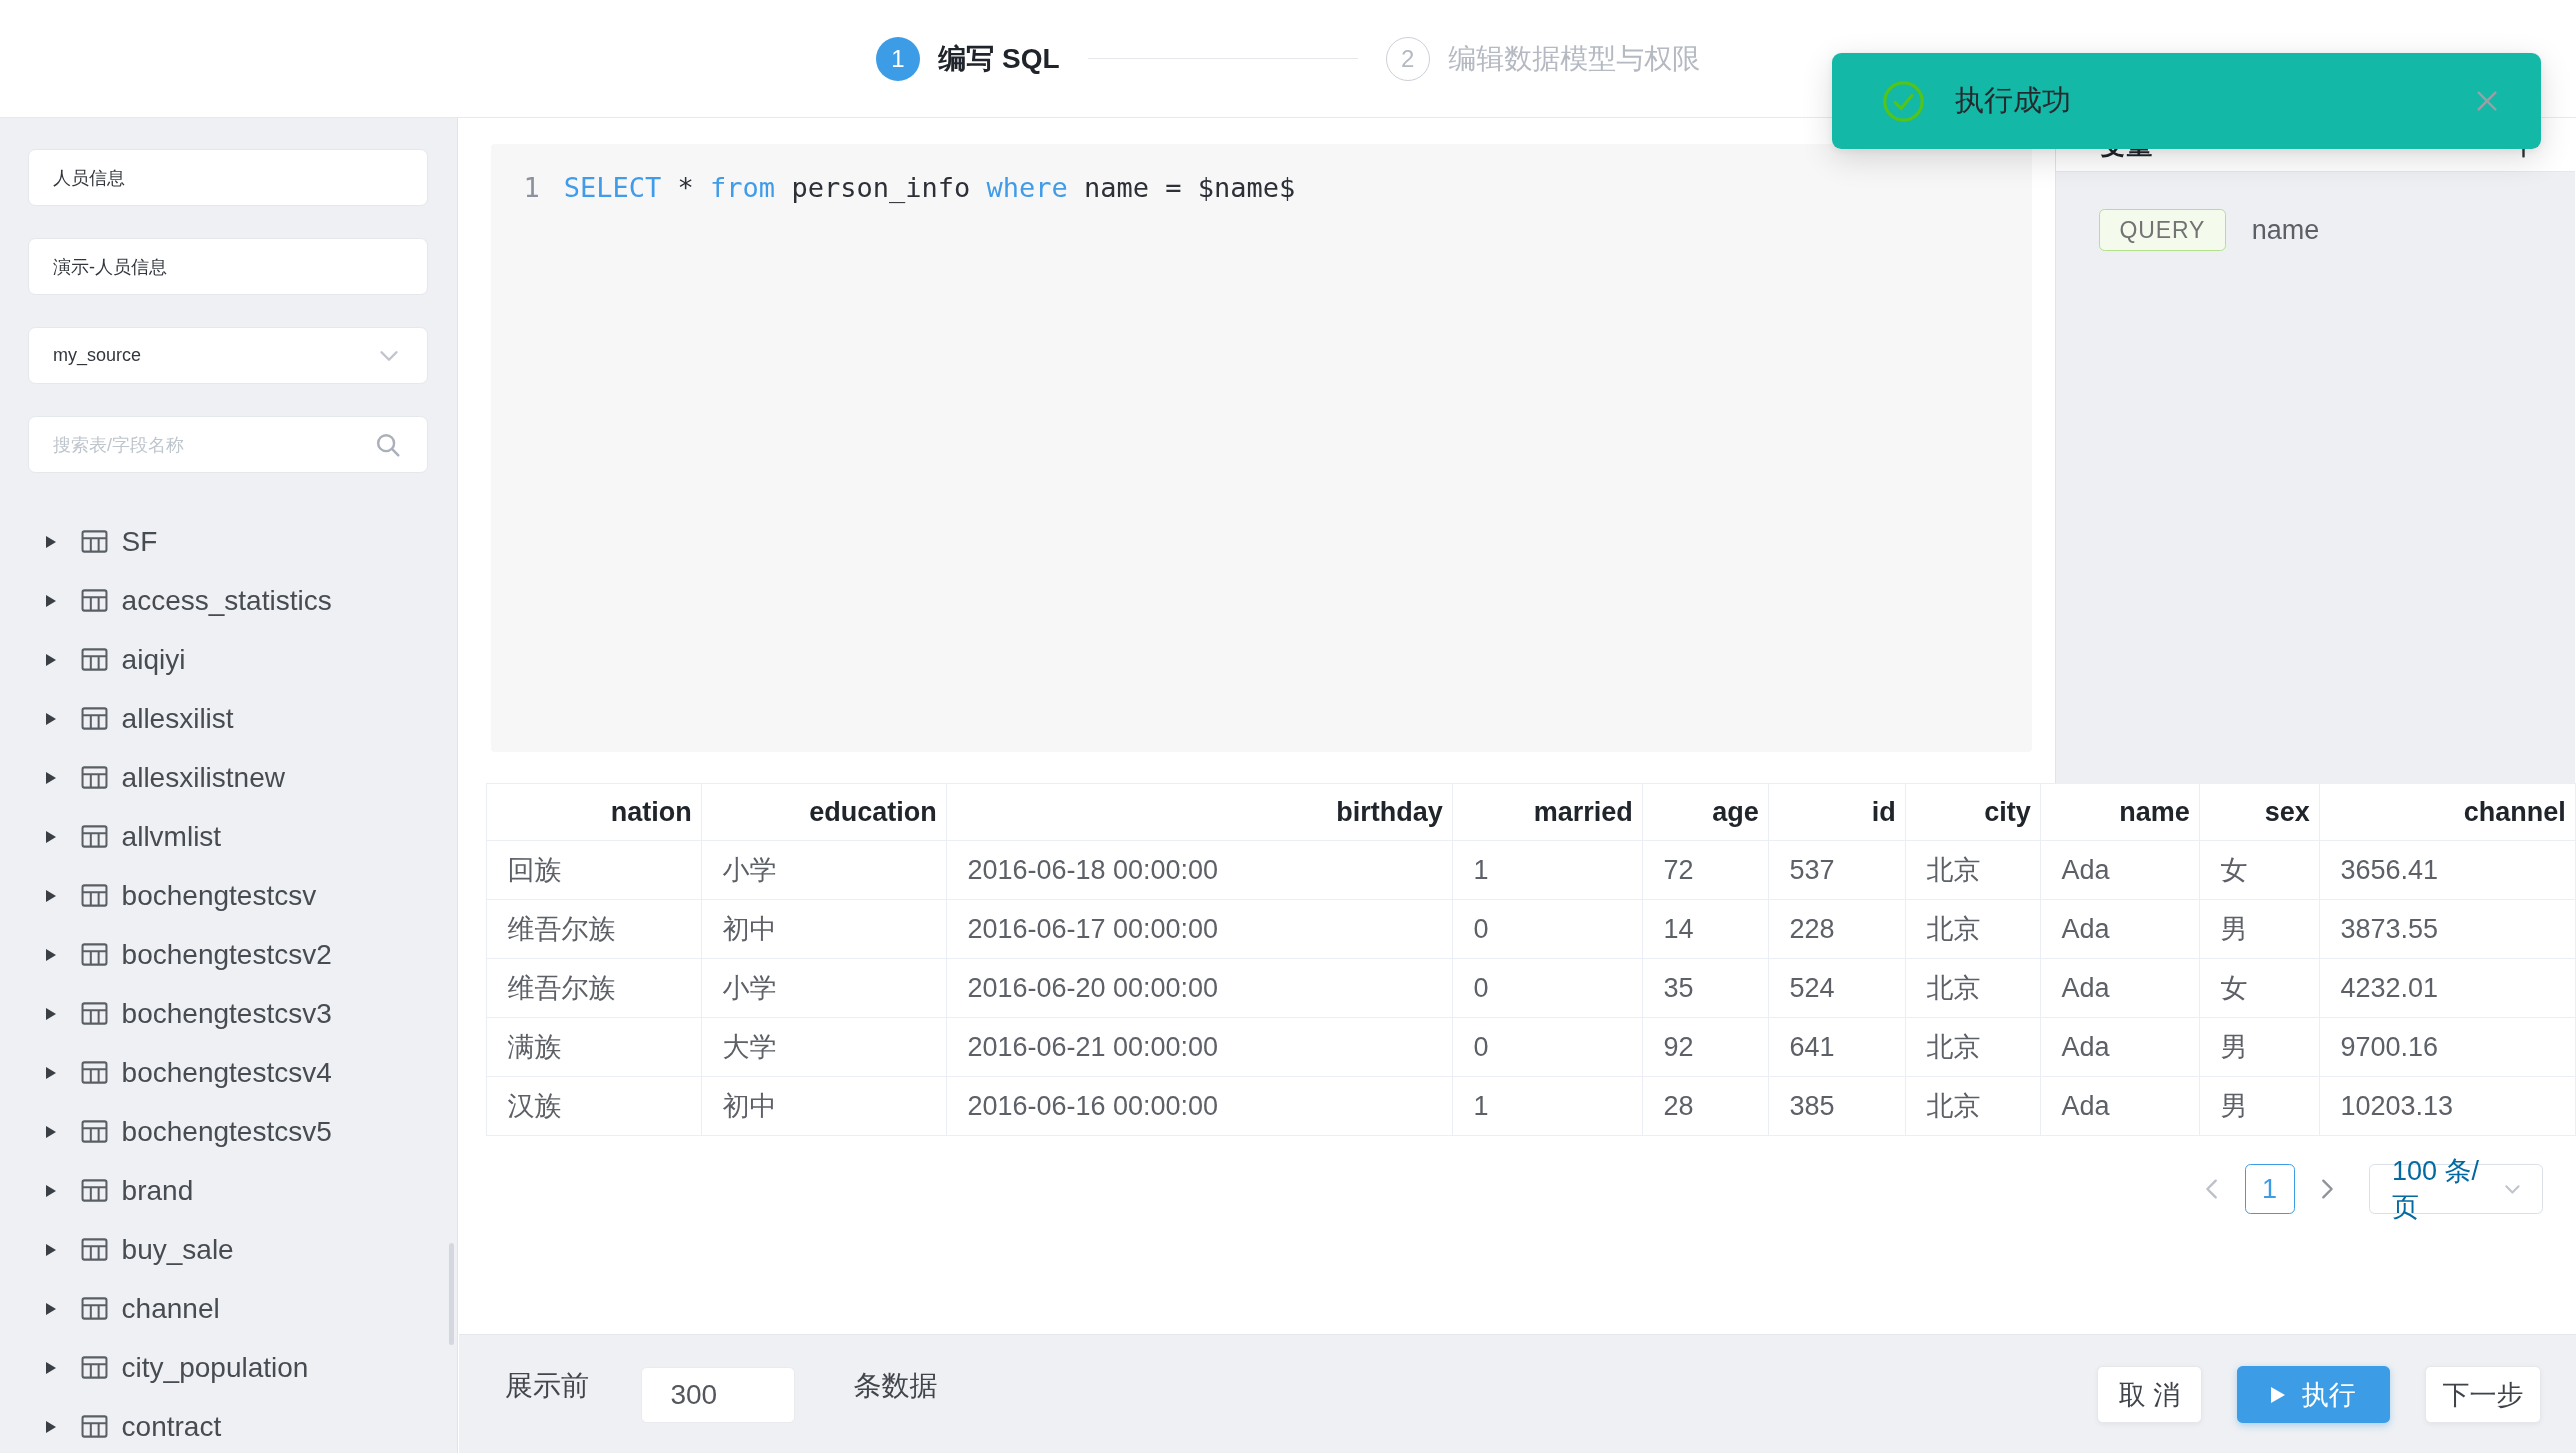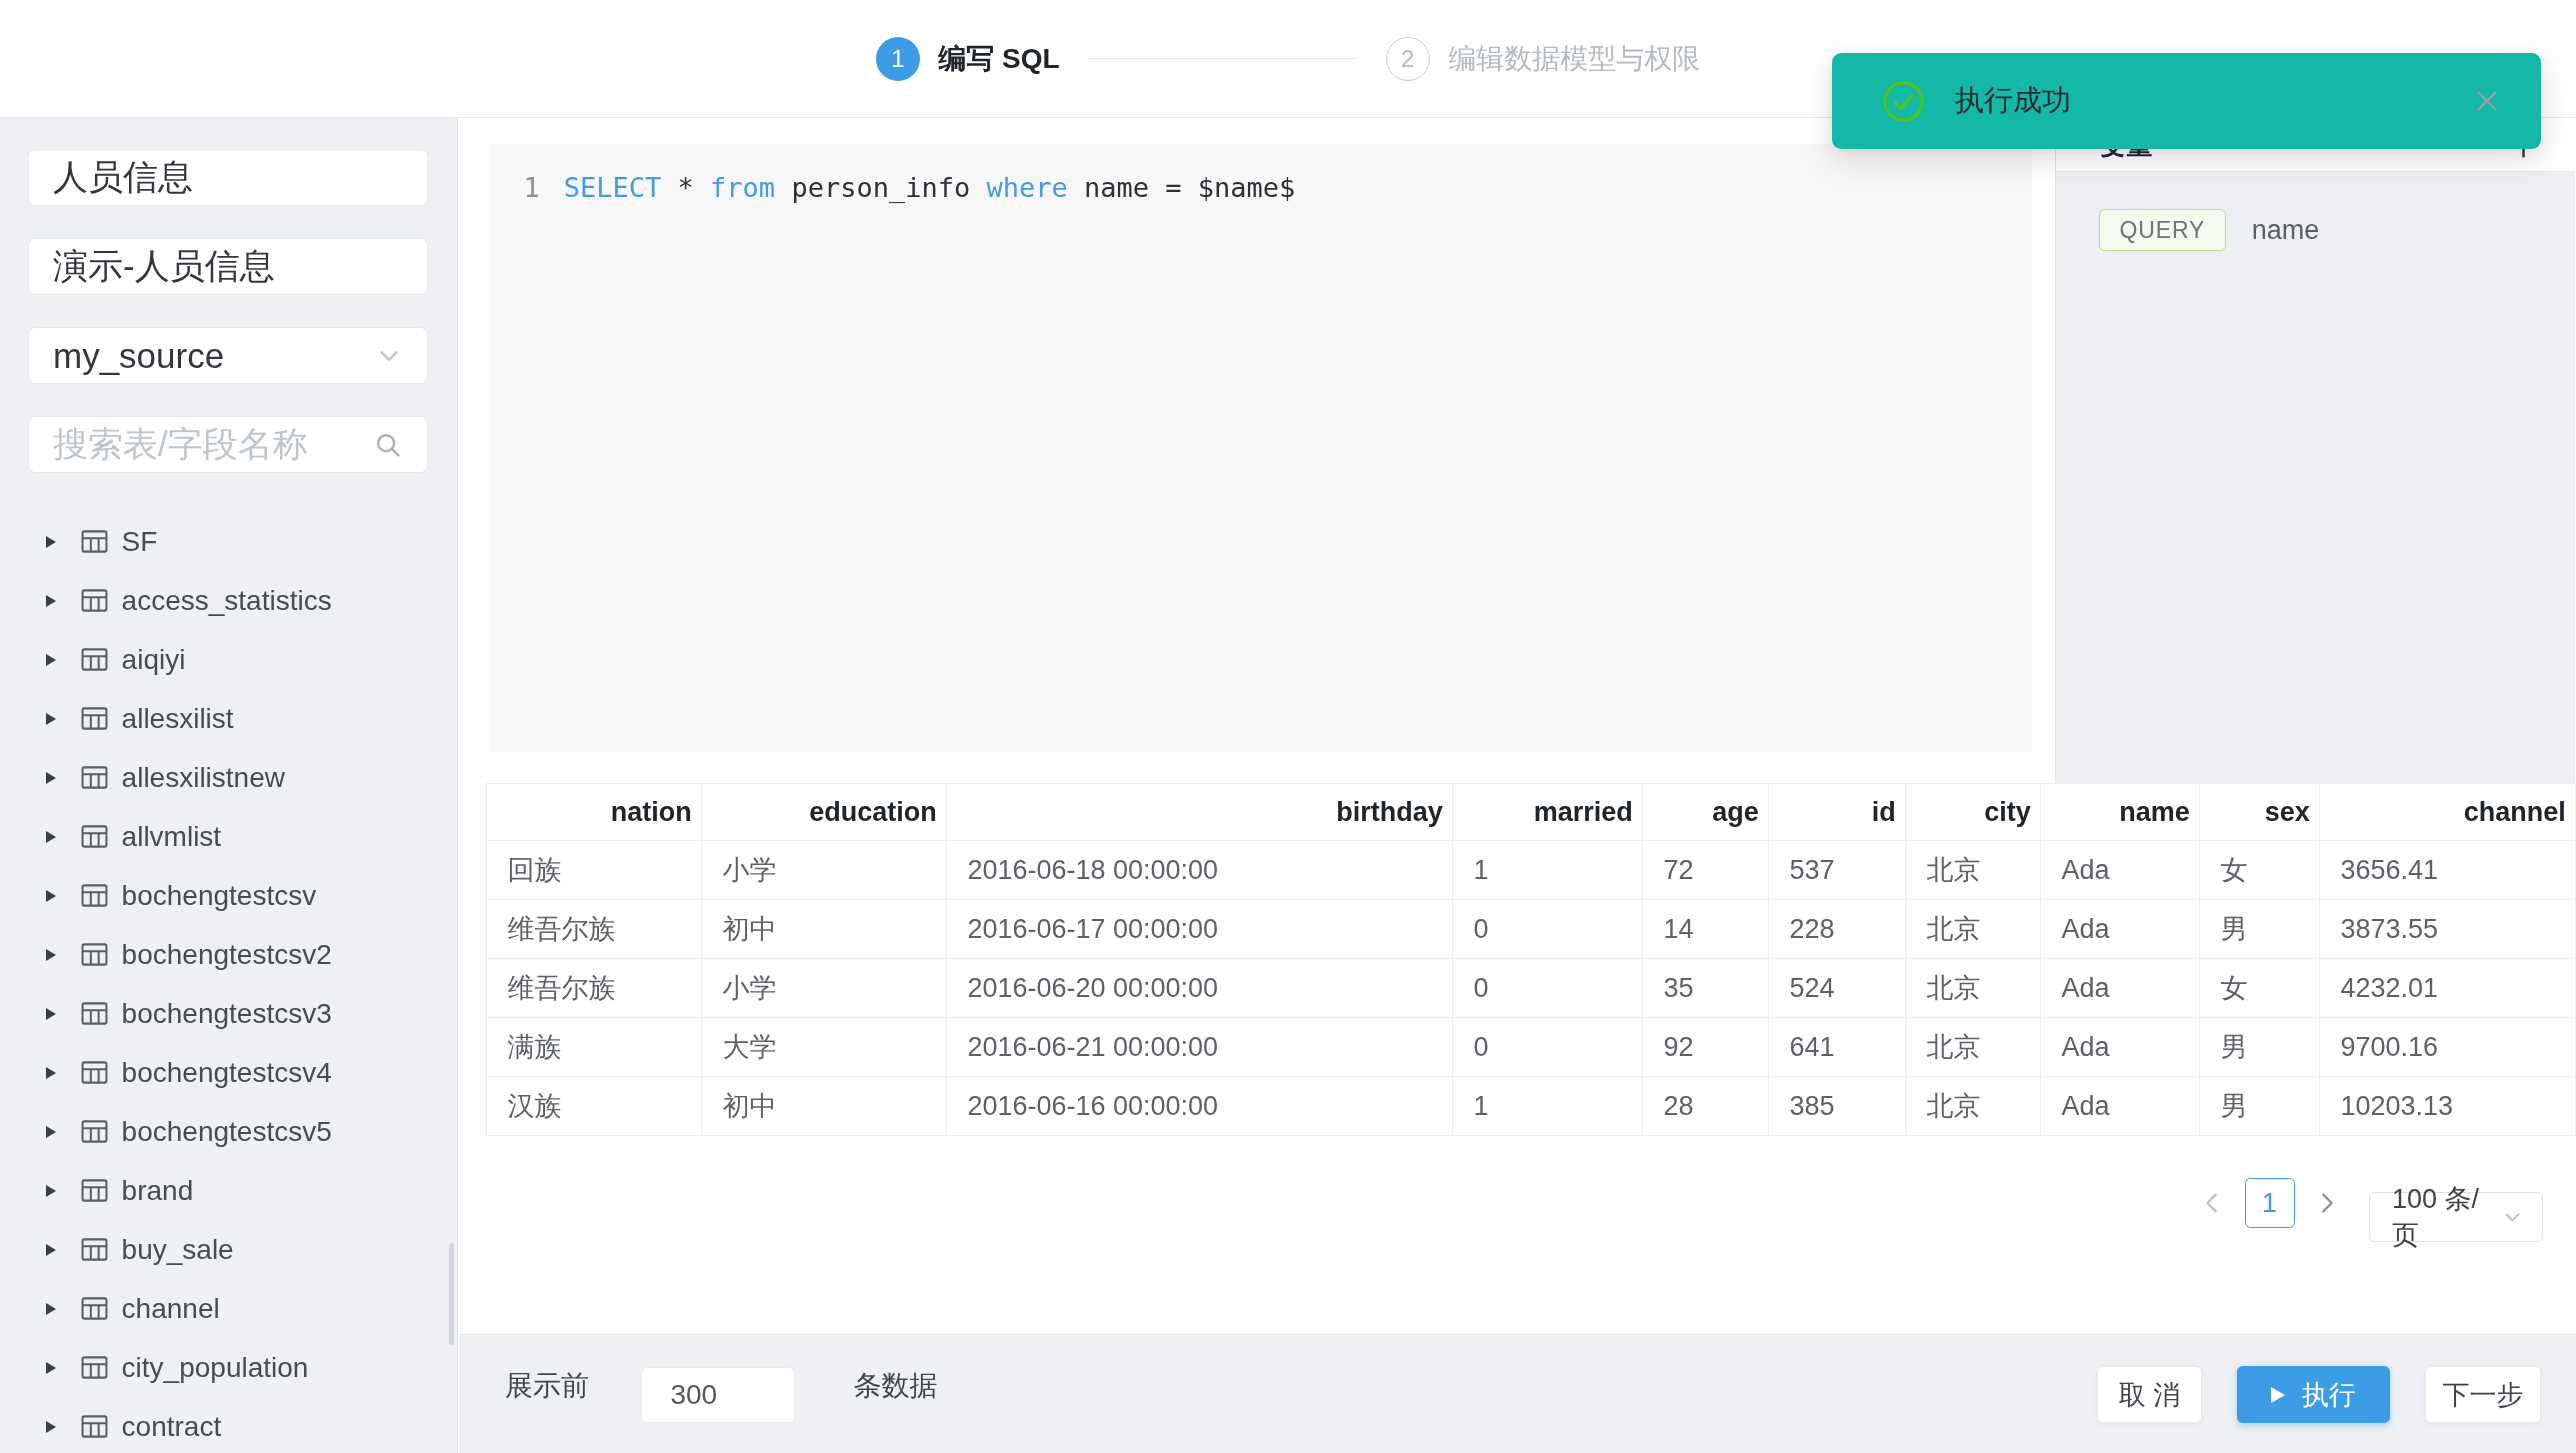--- a/index.html
+++ b/index.html
@@ -23,21 +23,21 @@
   .toast { position:absolute; left:1832px; top:53px; width:709px; height:96px; background:#14b8a6;
     border-radius:9.3px; box-shadow:0 9.3px 31.5px rgba(0,0,0,.14), 0 1.9px 7.4px rgba(0,0,0,.06);
     display:flex; align-items:center; padding:0 41px 0 50px; z-index:50; }
   .toast-msg { margin-left:30px; font-size:29px; color:#26292e; }
   .toast-close { margin-left:auto; cursor:pointer; display:flex; }
 
   
   .sidebar { position:absolute; left:0; top:118px; width:458px; height:1336px; background:#eef0f3;
     border-right:0.9px solid #e0e3e8; padding:31px 29px 0 28px; overflow:hidden; }
   .side-box { width:100%; height:57px; background:#fff; border:0.9px solid #e4e7eb; border-radius:7.4px;
-    display:flex; align-items:center; padding:0 24px; font-size:35px; color:#33373d; margin-bottom:32px; }
+    display:flex; align-items:center; padding:0 24px; font-size:18px; color:#33373d; margin-bottom:32px; }
   .side-box .grow { flex:1 1 auto; }
   .placeholder { color:#bfc5cd; }
   .tree { margin-top:39px; }
   .tree-row { height:59px; display:flex; align-items:center; cursor:pointer; }
   .caret { width:0; height:0; border-left:10.2px solid #3a3f45; border-top:6.5px solid transparent;
     border-bottom:6.5px solid transparent; margin:0 25px 0 17.6px; flex:0 0 auto; }
   .tree-icon { margin-right:14px; display:flex; flex:0 0 auto; }
   .tree-label { font-size:28px; color:#474c52; white-space:nowrap; }
   .side-scroll-thumb { position:absolute; right:2.8px; top:1125px; width:5.6px; height:102px;
     background:#d4d7dd; border-radius:2.8px; }
@@ -72,21 +72,21 @@
   table.results td { height:59px; font-size:27px; color:#5d6167; text-align:left;
     padding:0 9.3px 0 20.4px; border:0.9px solid #ebeef5; white-space:nowrap; overflow:hidden; }
 
   
   .pagination { position:absolute; right:33px; top:1046px; display:flex; align-items:center; }
   .pg-arrow { display:flex; align-items:center; cursor:pointer; }
   .pg-page { width:50px; height:50px; border:0.9px solid #3d9ce6; border-radius:5.6px; background:#fff;
     color:#3d9ce6; font-size:27px; display:flex; align-items:center; justify-content:center; margin:0 20.4px; }
   .pg-size { margin-left:30px; width:174px; height:50px; border:0.9px solid #dcdfe6; border-radius:5.6px;
     background:#fff; display:flex; align-items:center; justify-content:space-between; padding:0 18.5px 0 22px;
-    font-size:27px; color:#404040; cursor:pointer;margin-top:28px; }
+    font-size:27px; color:#0369a1; cursor:pointer; }
 
   
   .bottom-divider { position:absolute; left:0; top:1216px; width:100%; height:0.9px; background:#e4e7ed; }
   .bottom-bar { position:absolute; left:0; top:1217px; width:100%; height:119px; background:#eef0f3;
     display:flex; align-items:center; justify-content:space-between; padding:0 35px 0 46px; }
   .bb-left { display:flex; align-items:flex-start;gap:32px; }
   .bb-text { font-size:28px; color:#42464c; }
   .limit-input { width:154px; height:56px; background:#fff; border:0.9px solid #e8eaee; border-radius:5.6px;
     margin:0 26px 0 20.4px; display:flex; align-items:center; padding-left:28px; font-size:28px; color:#53575d; }
   .bb-right { display:flex; align-items:center; }

